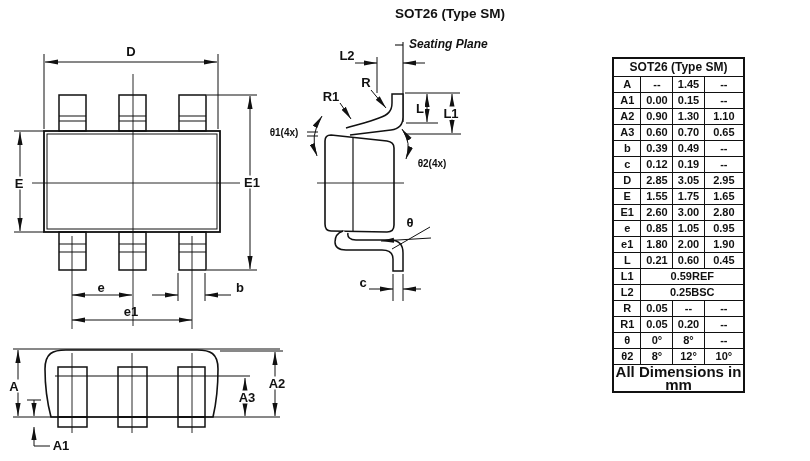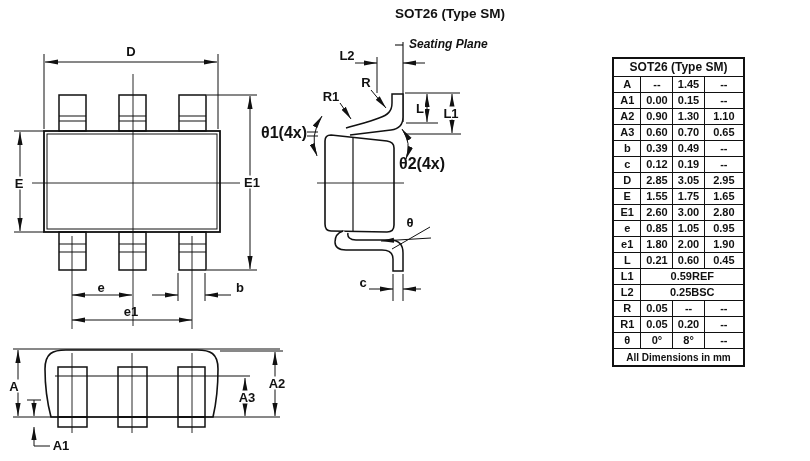--- a/index.html
+++ b/index.html
@@ -2,28 +2,28 @@
 <html><head>
 <meta charset="utf-8">
 <style>
   html,body{margin:0;padding:0;background:#fff;}
   #stage{position:relative;width:745px;height:461px;background:#ffffff;overflow:hidden;
          font-family:"Liberation Sans", sans-serif;color:#111;}
   svg{position:absolute;left:0;top:0;}
   .lbl{position:absolute;transform:translate(-50%,-50%);font-weight:bold;font-size:13px;
        line-height:13px;white-space:nowrap;}
   .bg{background:#fff;padding:0 1px;}
-  .sm{font-size:16px;line-height:12px;}
+  .sm{font-size:10px;line-height:12px;}
   .lbl-left{position:absolute;font-weight:bold;font-size:12px;white-space:nowrap;font-style:italic;}
   #dimtable{position:absolute;left:612px;top:57px;border-collapse:collapse;table-layout:fixed;
             font-size:11px;font-weight:bold;text-align:center;color:#111;}
   #dimtable td{border:1px solid #111;padding:0;height:15px;line-height:13px;}
   #dimtable{border:2px solid #111;}
   #dimtable td.t{height:17px;font-size:12px;}
-  #dimtable td.f{height:16px;font-size:10px;margin-top:48px;}
+  #dimtable td.f{height:16px;font-size:15px;margin-top:48px;}
 </style>
 </head>
 <body>
 
 <div id="stage">
 
 <svg width="810" height="461" viewBox="0 0 810 461">
   <defs>
     <marker id="ar" markerUnits="userSpaceOnUse" markerWidth="13" markerHeight="6" refX="13" refY="3" orient="auto-start-reverse">
       <path d="M0,0.4 L13,3 L0,5.6 Z" fill="#111"></path>
@@ -200,21 +200,21 @@
 <div class="lbl bg" style="left:19px;top:183px">E</div>
 <div class="lbl bg" style="left:252px;top:182px">E1</div>
 <div class="lbl" style="left:101px;top:287px">e</div>
 <div class="lbl" style="left:131px;top:311px">e1</div>
 <div class="lbl" style="left:240px;top:287px">b</div>
 
 <div class="lbl" style="left:347px;top:55px">L2</div>
 <div class="lbl" style="left:366px;top:82px">R</div>
 <div class="lbl" style="left:331px;top:96px">R1</div>
 <div class="lbl sm" style="left:284px;top:133px">θ1(4x)</div>
-<div class="lbl sm" style="left:422px;top:164px">θ2(4x)</div>
+<div class="lbl sm" style="left:432px;top:164px">θ2(4x)</div>
 <div class="lbl bg" style="left:420px;top:108px">L</div>
 <div class="lbl bg" style="left:451px;top:113px">L1</div>
 <div class="lbl" style="left:410px;top:222px">θ</div>
 <div class="lbl" style="left:363px;top:282px">c</div>
 
 <div class="lbl bg" style="left:14px;top:386px">A</div>
 <div class="lbl" style="left:61px;top:445px">A1</div>
 <div class="lbl bg" style="left:277px;top:383px">A2</div>
 <div class="lbl bg" style="left:247px;top:397px">A3</div>
 
@@ -321,18 +321,24 @@
           <td>0.20</td>
           <td>--</td>
         </tr>
   <tr>
           <td>θ</td>
           <td>0°</td>
           <td>8°</td>
           <td>--</td>
         </tr>
   <tr>
+          <td>θ2</td>
+          <td>8°</td>
+          <td>12°</td>
+          <td>10°</td>
+        </tr>
+  <tr>
     <td colspan="4" class="f">All Dimensions in mm</td>
   </tr>
 </tbody>
     </table>
 
 </div>
 
 </body></html>

